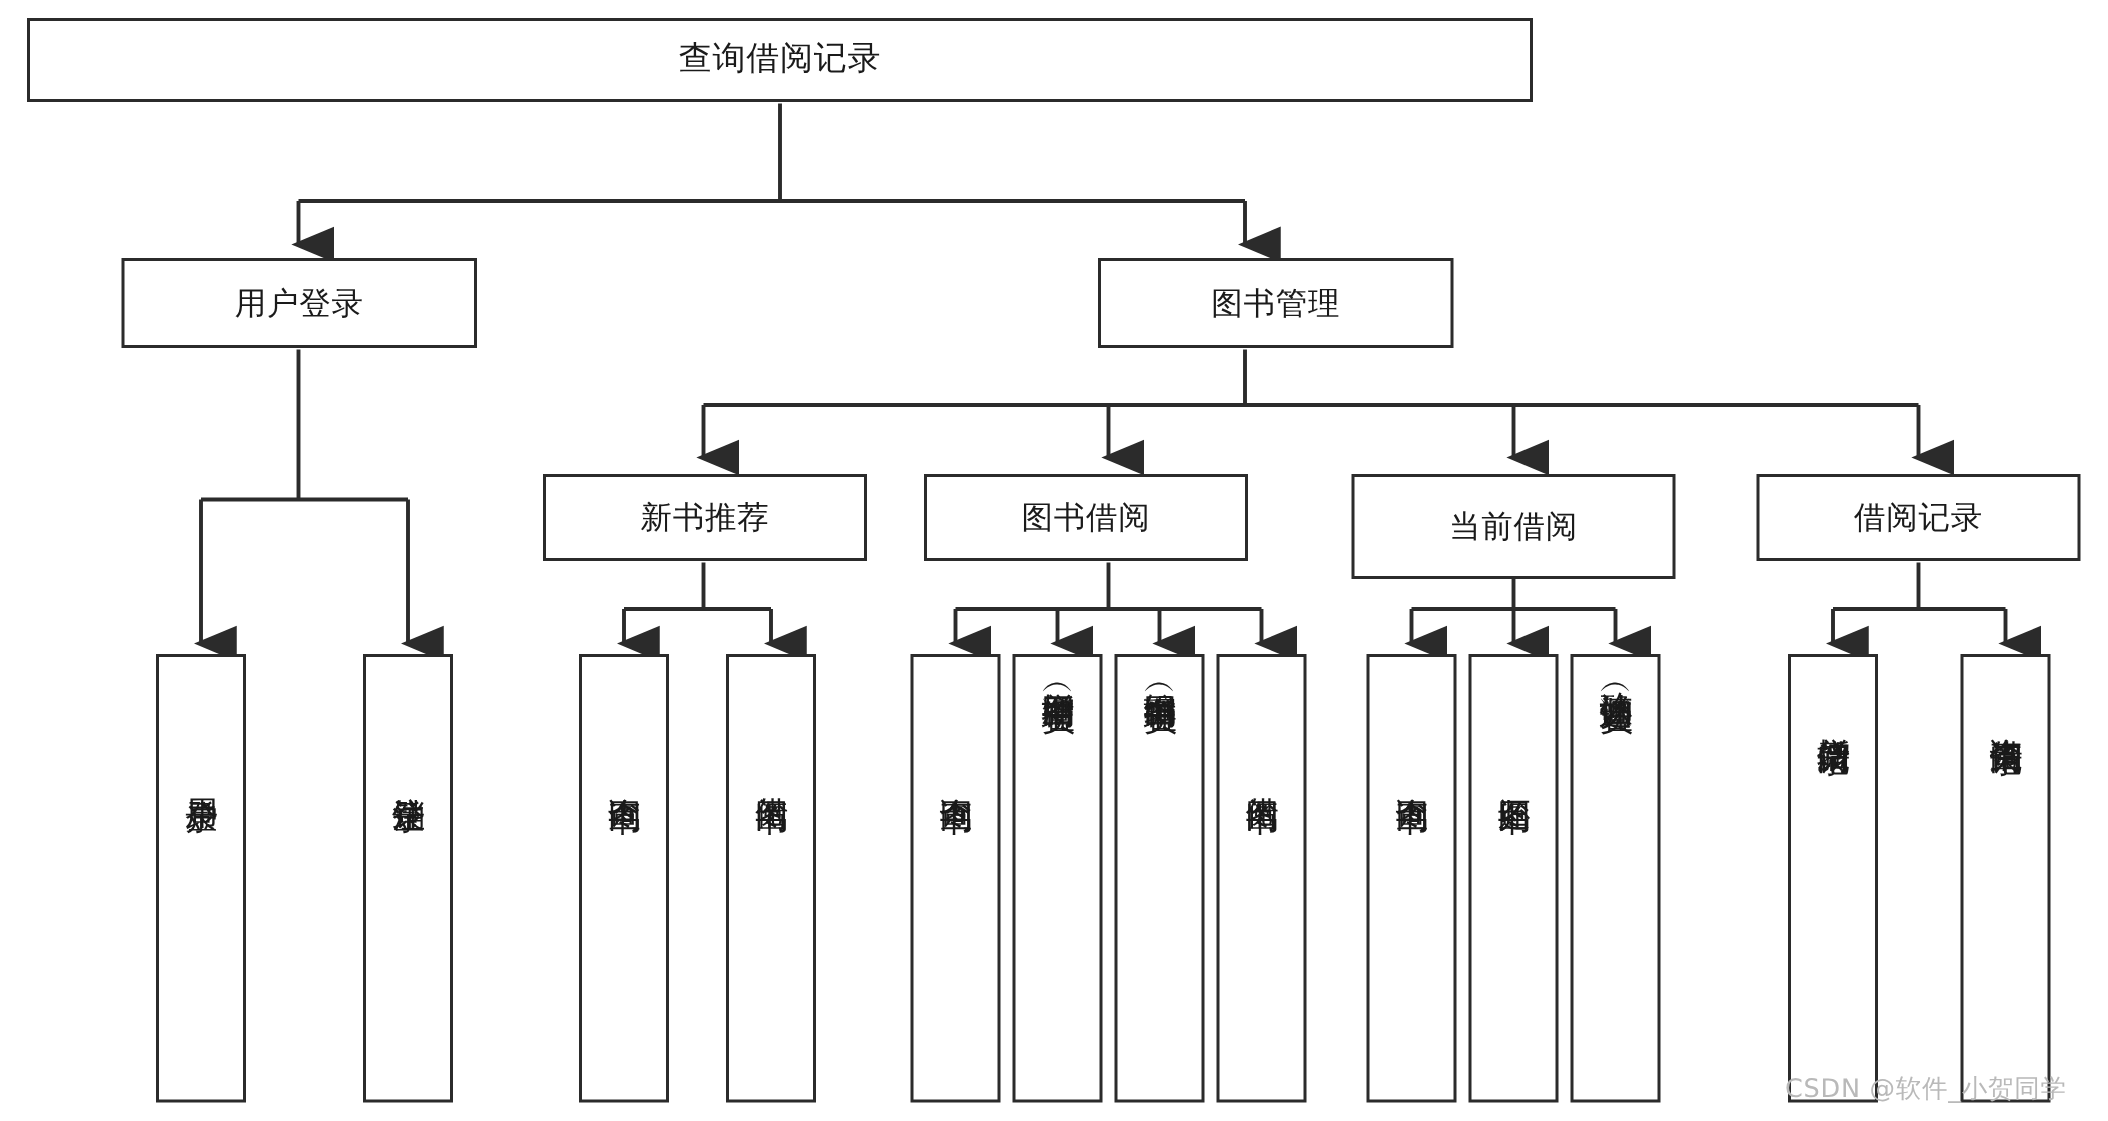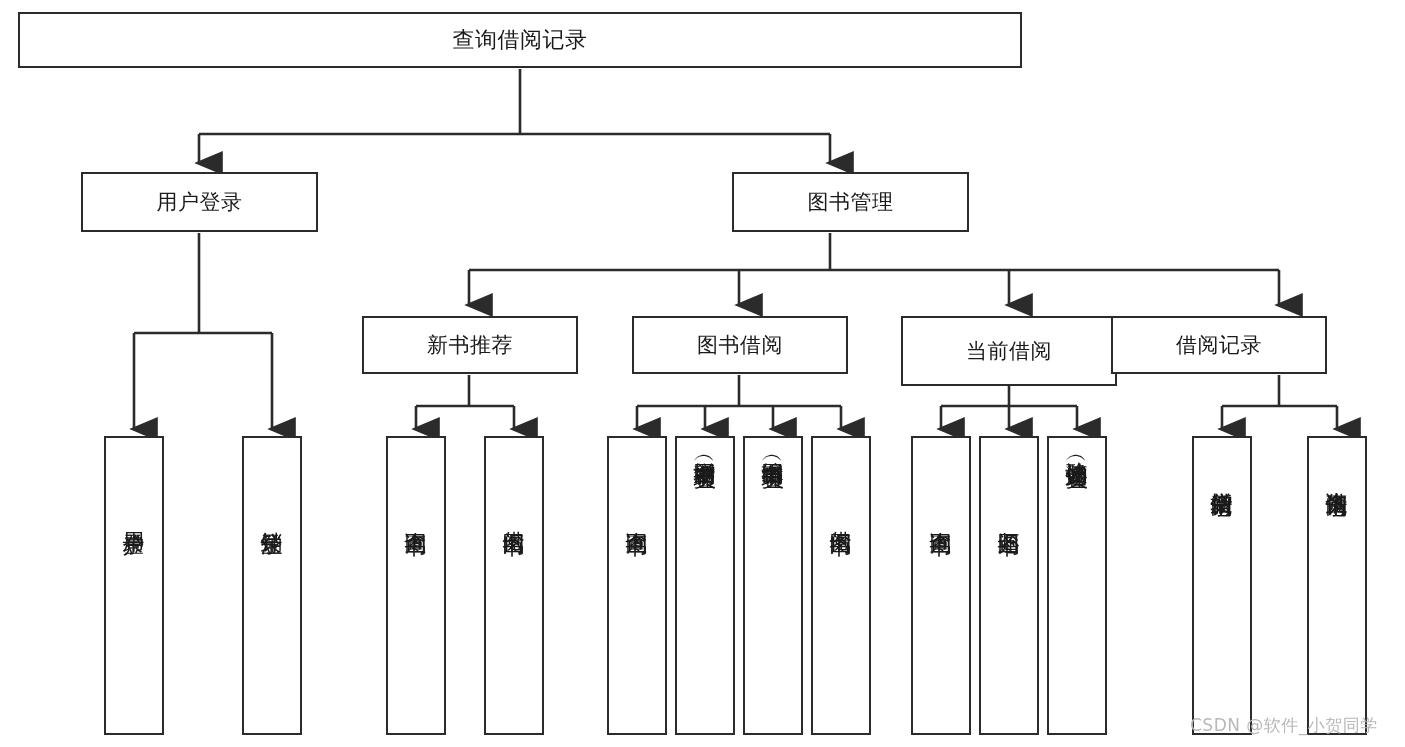--- a/index.html
+++ b/index.html
@@ -137,29 +137,29 @@
   </div>
 
   <div class="node horiz" style="left:732px; top:172px; width:237px; height:60px;">
     <span class="label">图书管理</span>
   </div>
 
   <div class="node horiz" style="left:362px; top:316px; width:216px; height:58px;">
     <span class="label">新书推荐</span>
   </div>
 
-  <div class="node horiz" style="left:632px; top:316px; width:216px; height:58px;">
+  <div class="node horiz" style="left:616px; top:316px; width:216px; height:58px;">
     <span class="label">图书借阅</span>
   </div>
 
   <div class="node horiz" style="left:901px; top:316px; width:216px; height:70px;">
     <span class="label">当前借阅</span>
   </div>
 
-  <div class="node horiz" style="left:1111px; top:316px; width:216px; height:58px;">
+  <div class="node horiz" style="left:1171px; top:316px; width:216px; height:58px;">
     <span class="label">借阅记录</span>
   </div>
 
   <div class="node vert" style="left:104px; top:436px; width:60px; height:299px; padding-top:76px;">
     <span class="label">用户登录</span>
   </div>
 
   <div class="node vert" style="left:242px; top:436px; width:60px; height:299px; padding-top:76px;">
     <span class="label">注销登录</span>
   </div>

